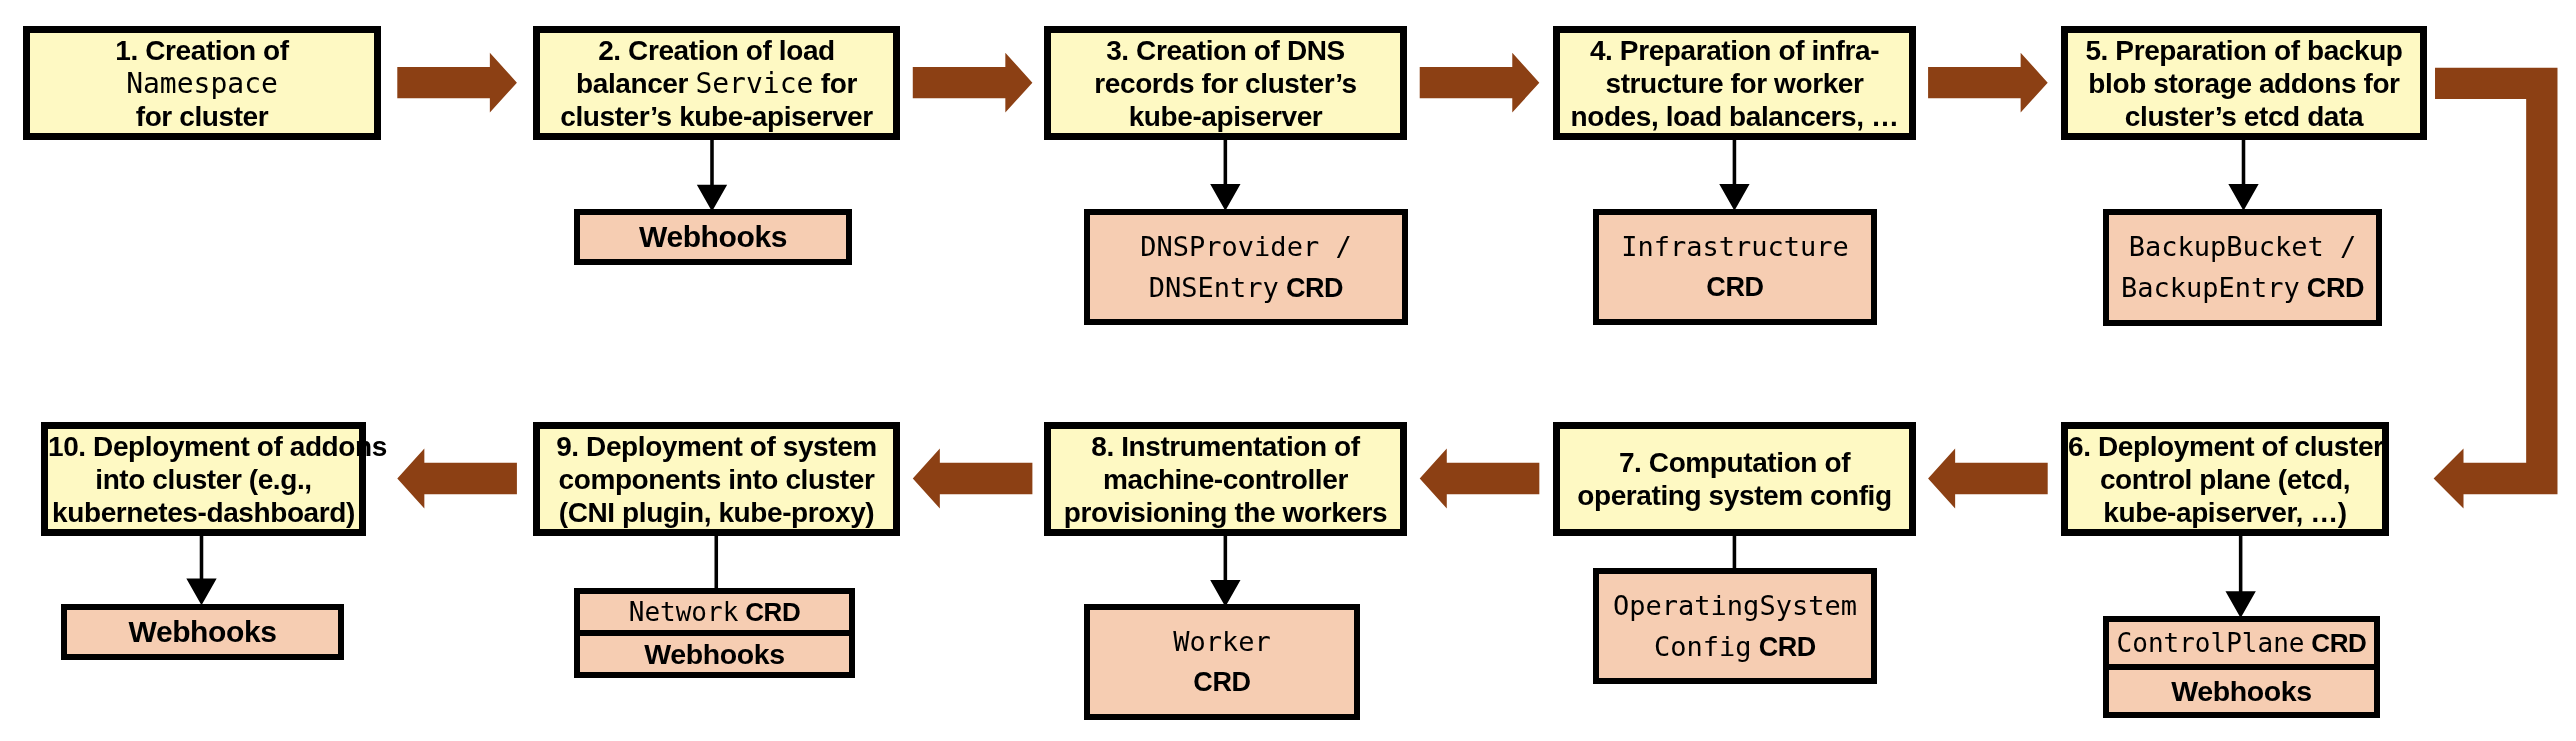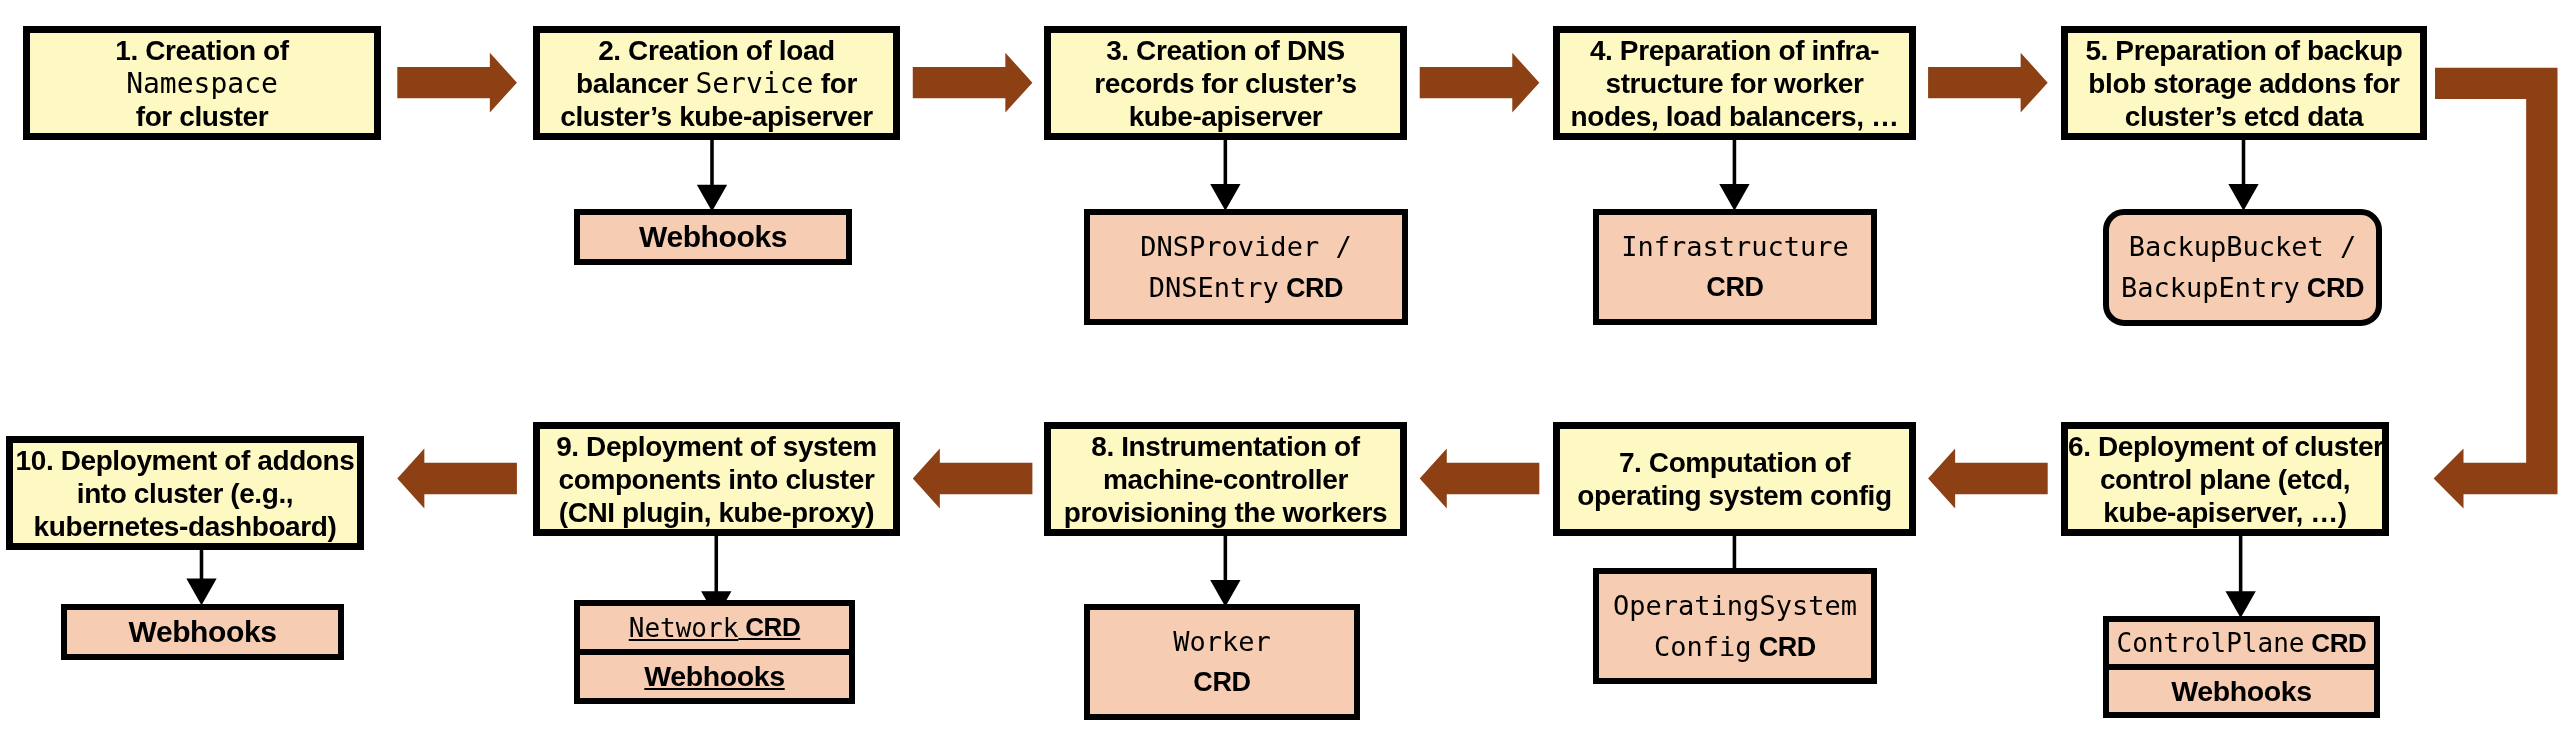--- a/index.html
+++ b/index.html
@@ -26,29 +26,29 @@
   
   #b1{left:23px;top:26px;width:358px;height:114px;}
   #b2{left:533px;top:26px;width:367px;height:114px;}
   #b3{left:1044px;top:26px;width:363px;height:114px;}
   #b4{left:1553px;top:26px;width:363px;height:114px;}
   #b5{left:2061px;top:26px;width:366px;height:114px;}
   #b6{left:2061px;top:422px;width:328px;height:114px;}
   #b7{left:1553px;top:422px;width:363px;height:114px;}
   #b8{left:1044px;top:422px;width:363px;height:114px;}
   #b9{left:533px;top:422px;width:367px;height:114px;}
-  #b10{left:6px;top:422px;width:358px;height:114px;margin-top:14px;}
+  #b10{left:41px;top:422px;width:325px;height:114px;}
   #wh2{left:574px;top:209px;width:278px;height:56px;}
   #dns3{left:1084px;top:209px;width:324px;height:116px;}
   #infra4{left:1593px;top:209px;width:284px;height:116px;}
-  #bb5{left:2103px;top:209px;width:279px;height:117px;border-radius:21px;}
+  #bb5{left:2103px;top:209px;width:279px;height:117px;}
   #cp6{left:2103px;top:616px;width:277px;height:102px;}
   #osc7{left:1593px;top:568px;width:284px;height:116px;}
   #worker8{left:1084px;top:604px;width:276px;height:116px;}
-  #net9{left:574px;top:600px;width:281px;height:104px;text-decoration:underline;}
+  #net9{left:574px;top:588px;width:281px;height:90px;}
   #wh10{left:61px;top:604px;width:283px;height:56px;}
   #arrows{position:absolute;left:0;top:0;width:2576px;height:742px;}
 </style>
 </head>
 <body>
 
 <svg id="arrows" viewBox="0 0 3618 1042" xmlns="http://www.w3.org/2000/svg">
   <g fill="#8C4014">
     <polygon points="558,94 688,94 688,74 726,116 688,158 688,138 558,138"></polygon>
     <polygon points="1282,94 1412,94 1412,74 1450,116 1412,158 1412,138 1282,138"></polygon>

